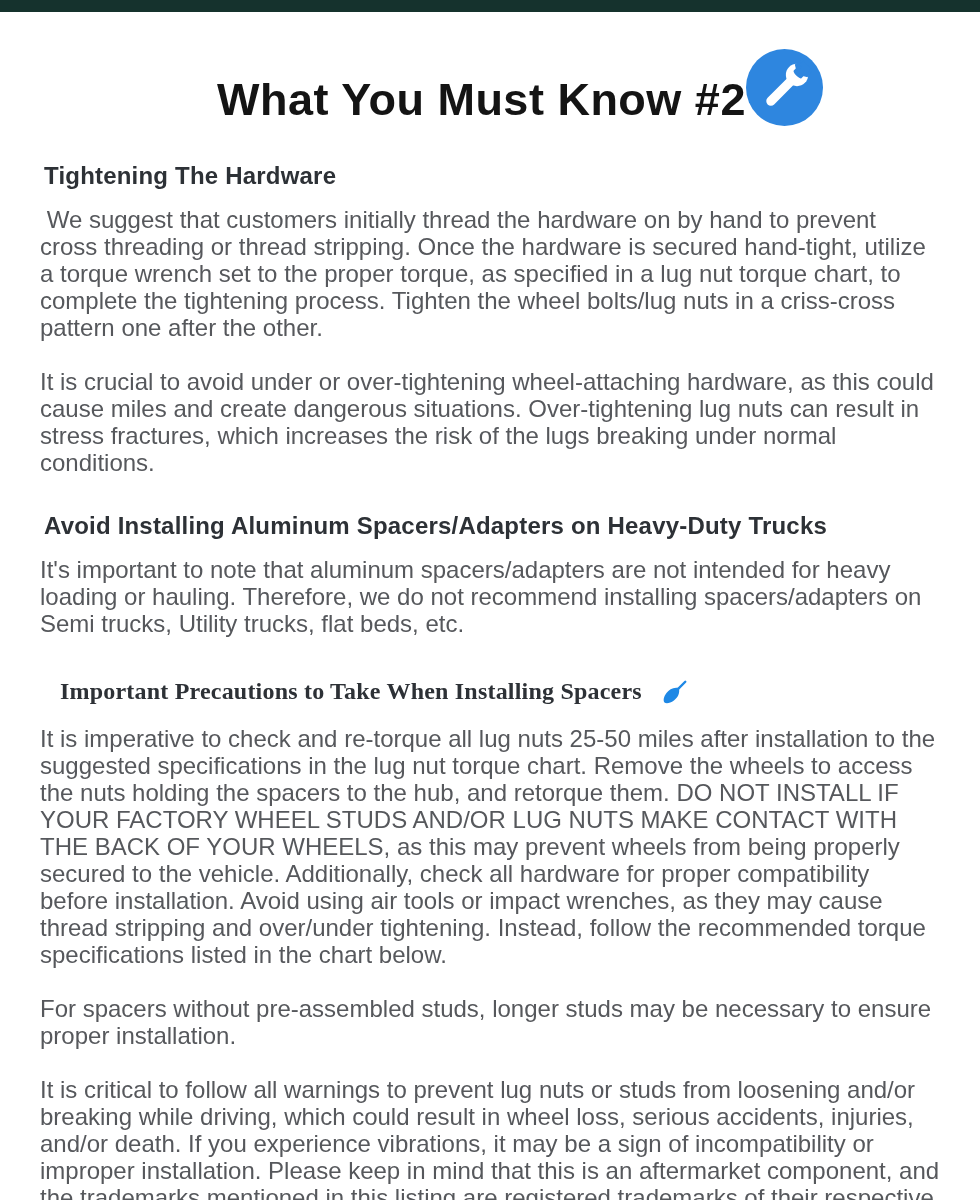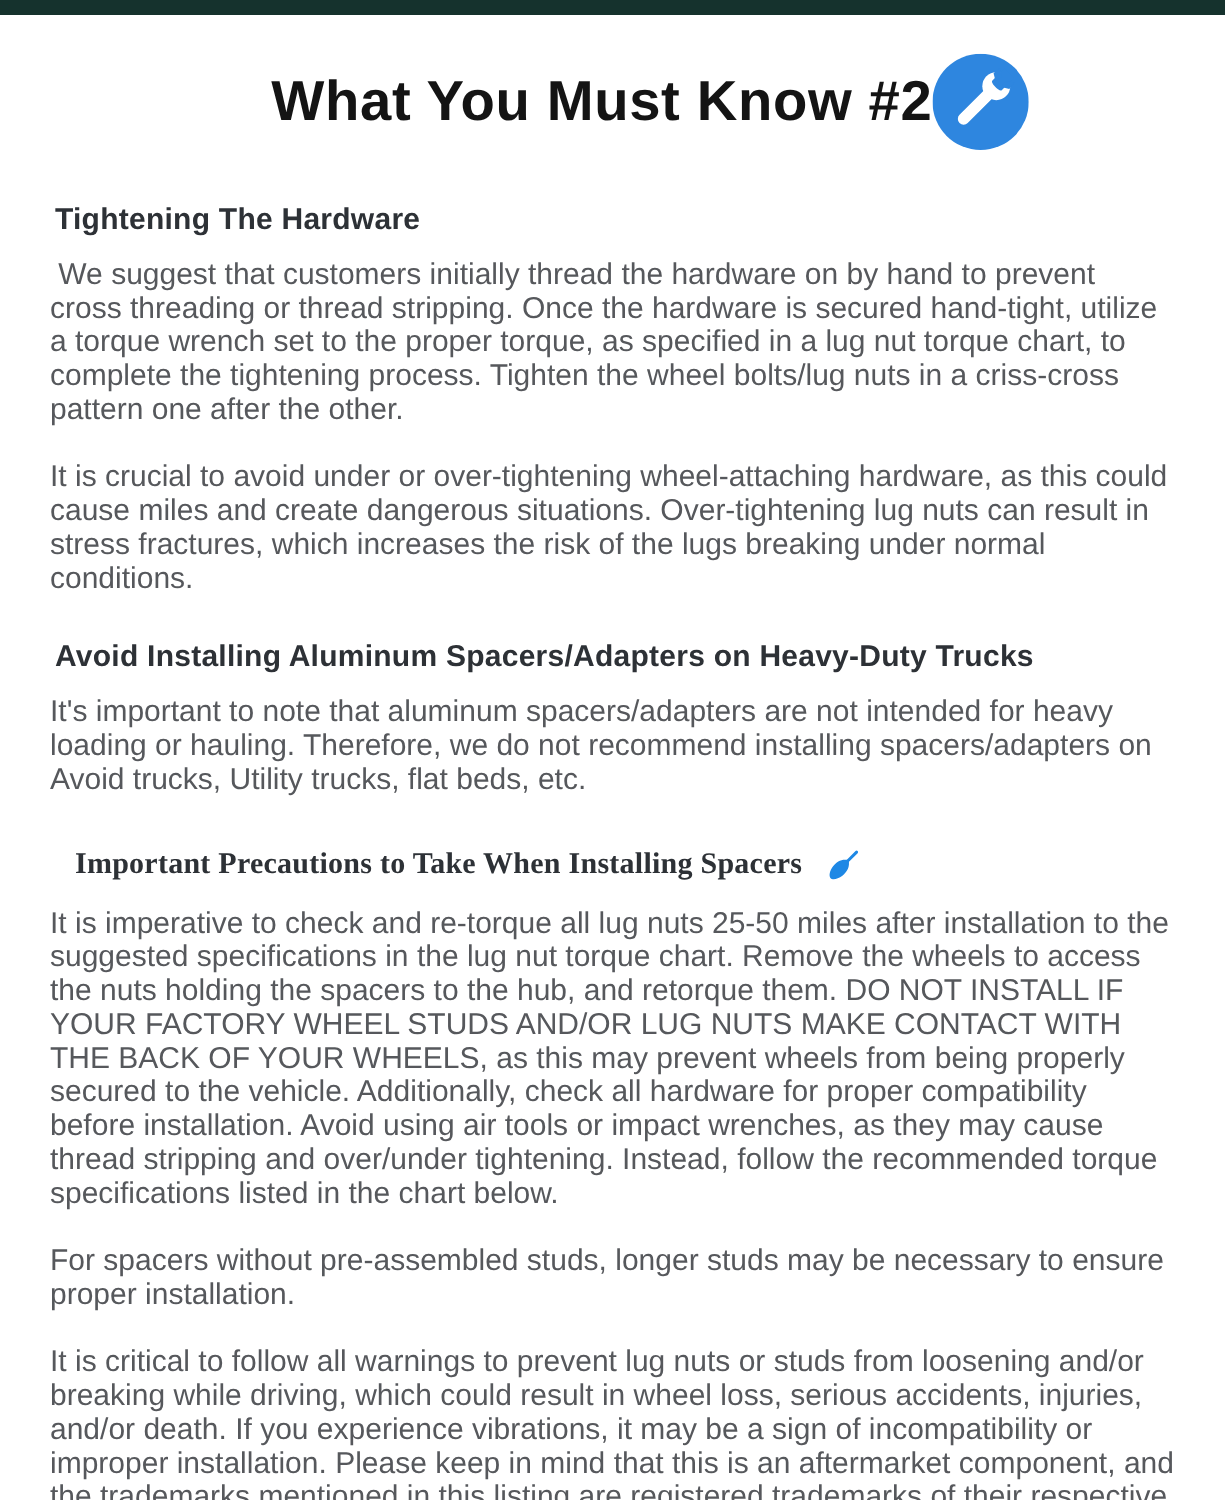--- a/index.html
+++ b/index.html
@@ -17,21 +17,21 @@
   body{font-family:"Liberation Sans", sans-serif;}
   .page{
     width:980px;height:1200px;
     background:var(--page-bg);
     display:flex;flex-direction:column;
     overflow:hidden;position:relative;
   }
   .bar-top{height:12px;background:var(--top-bar);flex:0 0 auto;}
   .bar-bottom{height:52px;background:var(--bottom-bar);flex:0 0 auto;margin-top:auto;}
   .title-row{
-    display:flex;align-items:center;justify-content:center;
+    display:flex;align-items:flex-end;justify-content:center;
     margin-top:24px;height:90px;padding-left:60px;flex:0 0 auto;
   }
   .page-title{
     font-size:45px;font-weight:700;color:var(--title-text);
     letter-spacing:0.5px;white-space:nowrap;
   }
   .badge{width:77px;height:77px;flex:0 0 auto;}
   .main{padding:0 40px;flex:0 0 auto;}
   .h2{
     font-size:24px;font-weight:700;color:var(--heading-text);
@@ -69,21 +69,21 @@
     </span>
   </div>
 
   <div class="main">
 
     <div class="h2">Tightening The Hardware</div>
     <p class="para"> We suggest that customers initially thread the hardware on by hand to prevent cross threading or thread stripping. Once the hardware is secured hand-tight, utilize a torque wrench set to the proper torque, as specified in a lug nut torque chart, to complete the tightening process. Tighten the wheel bolts/lug nuts in a criss-cross pattern one after the other.</p>
     <p class="para">It is crucial to avoid under or over-tightening wheel-attaching hardware, as this could cause miles and create dangerous situations. Over-tightening lug nuts can result in stress fractures, which increases the risk of the lugs breaking under normal conditions.</p>
 
     <div class="h2">Avoid Installing Aluminum Spacers/Adapters on Heavy-Duty Trucks</div>
-    <p class="para">It's important to note that aluminum spacers/adapters are not intended for heavy loading or hauling. Therefore, we do not recommend installing spacers/adapters on Avoid trucks, Utility trucks, flat beds, etc.</p>
+    <p class="para">It's important to note that aluminum spacers/adapters are not intended for heavy loading or hauling. Therefore, we do not recommend installing spacers/adapters on Semi trucks, Utility trucks, flat beds, etc.</p>
 
     <div class="h2-row">
       <div class="h2">Important Precautions to Take When Installing Spacers</div>
       <span class="tool-icon">
         <svg viewBox="0 0 40 40" width="34" height="34" aria-hidden="true">
           <g transform="rotate(45 20 20)" fill="#1e88e5">
             <rect x="18.6" y="1.5" width="2.8" height="15" rx="1.4"></rect>
             <path d="M20 13.5 C 25.5 17 27 22.5 26.2 28 C 25.5 33.5 22.5 37.5 20 37.5 C 17.5 37.5 14.5 33.5 13.8 28 C 13 22.5 14.5 17 20 13.5 Z"></path>
           </g>
         </svg>

